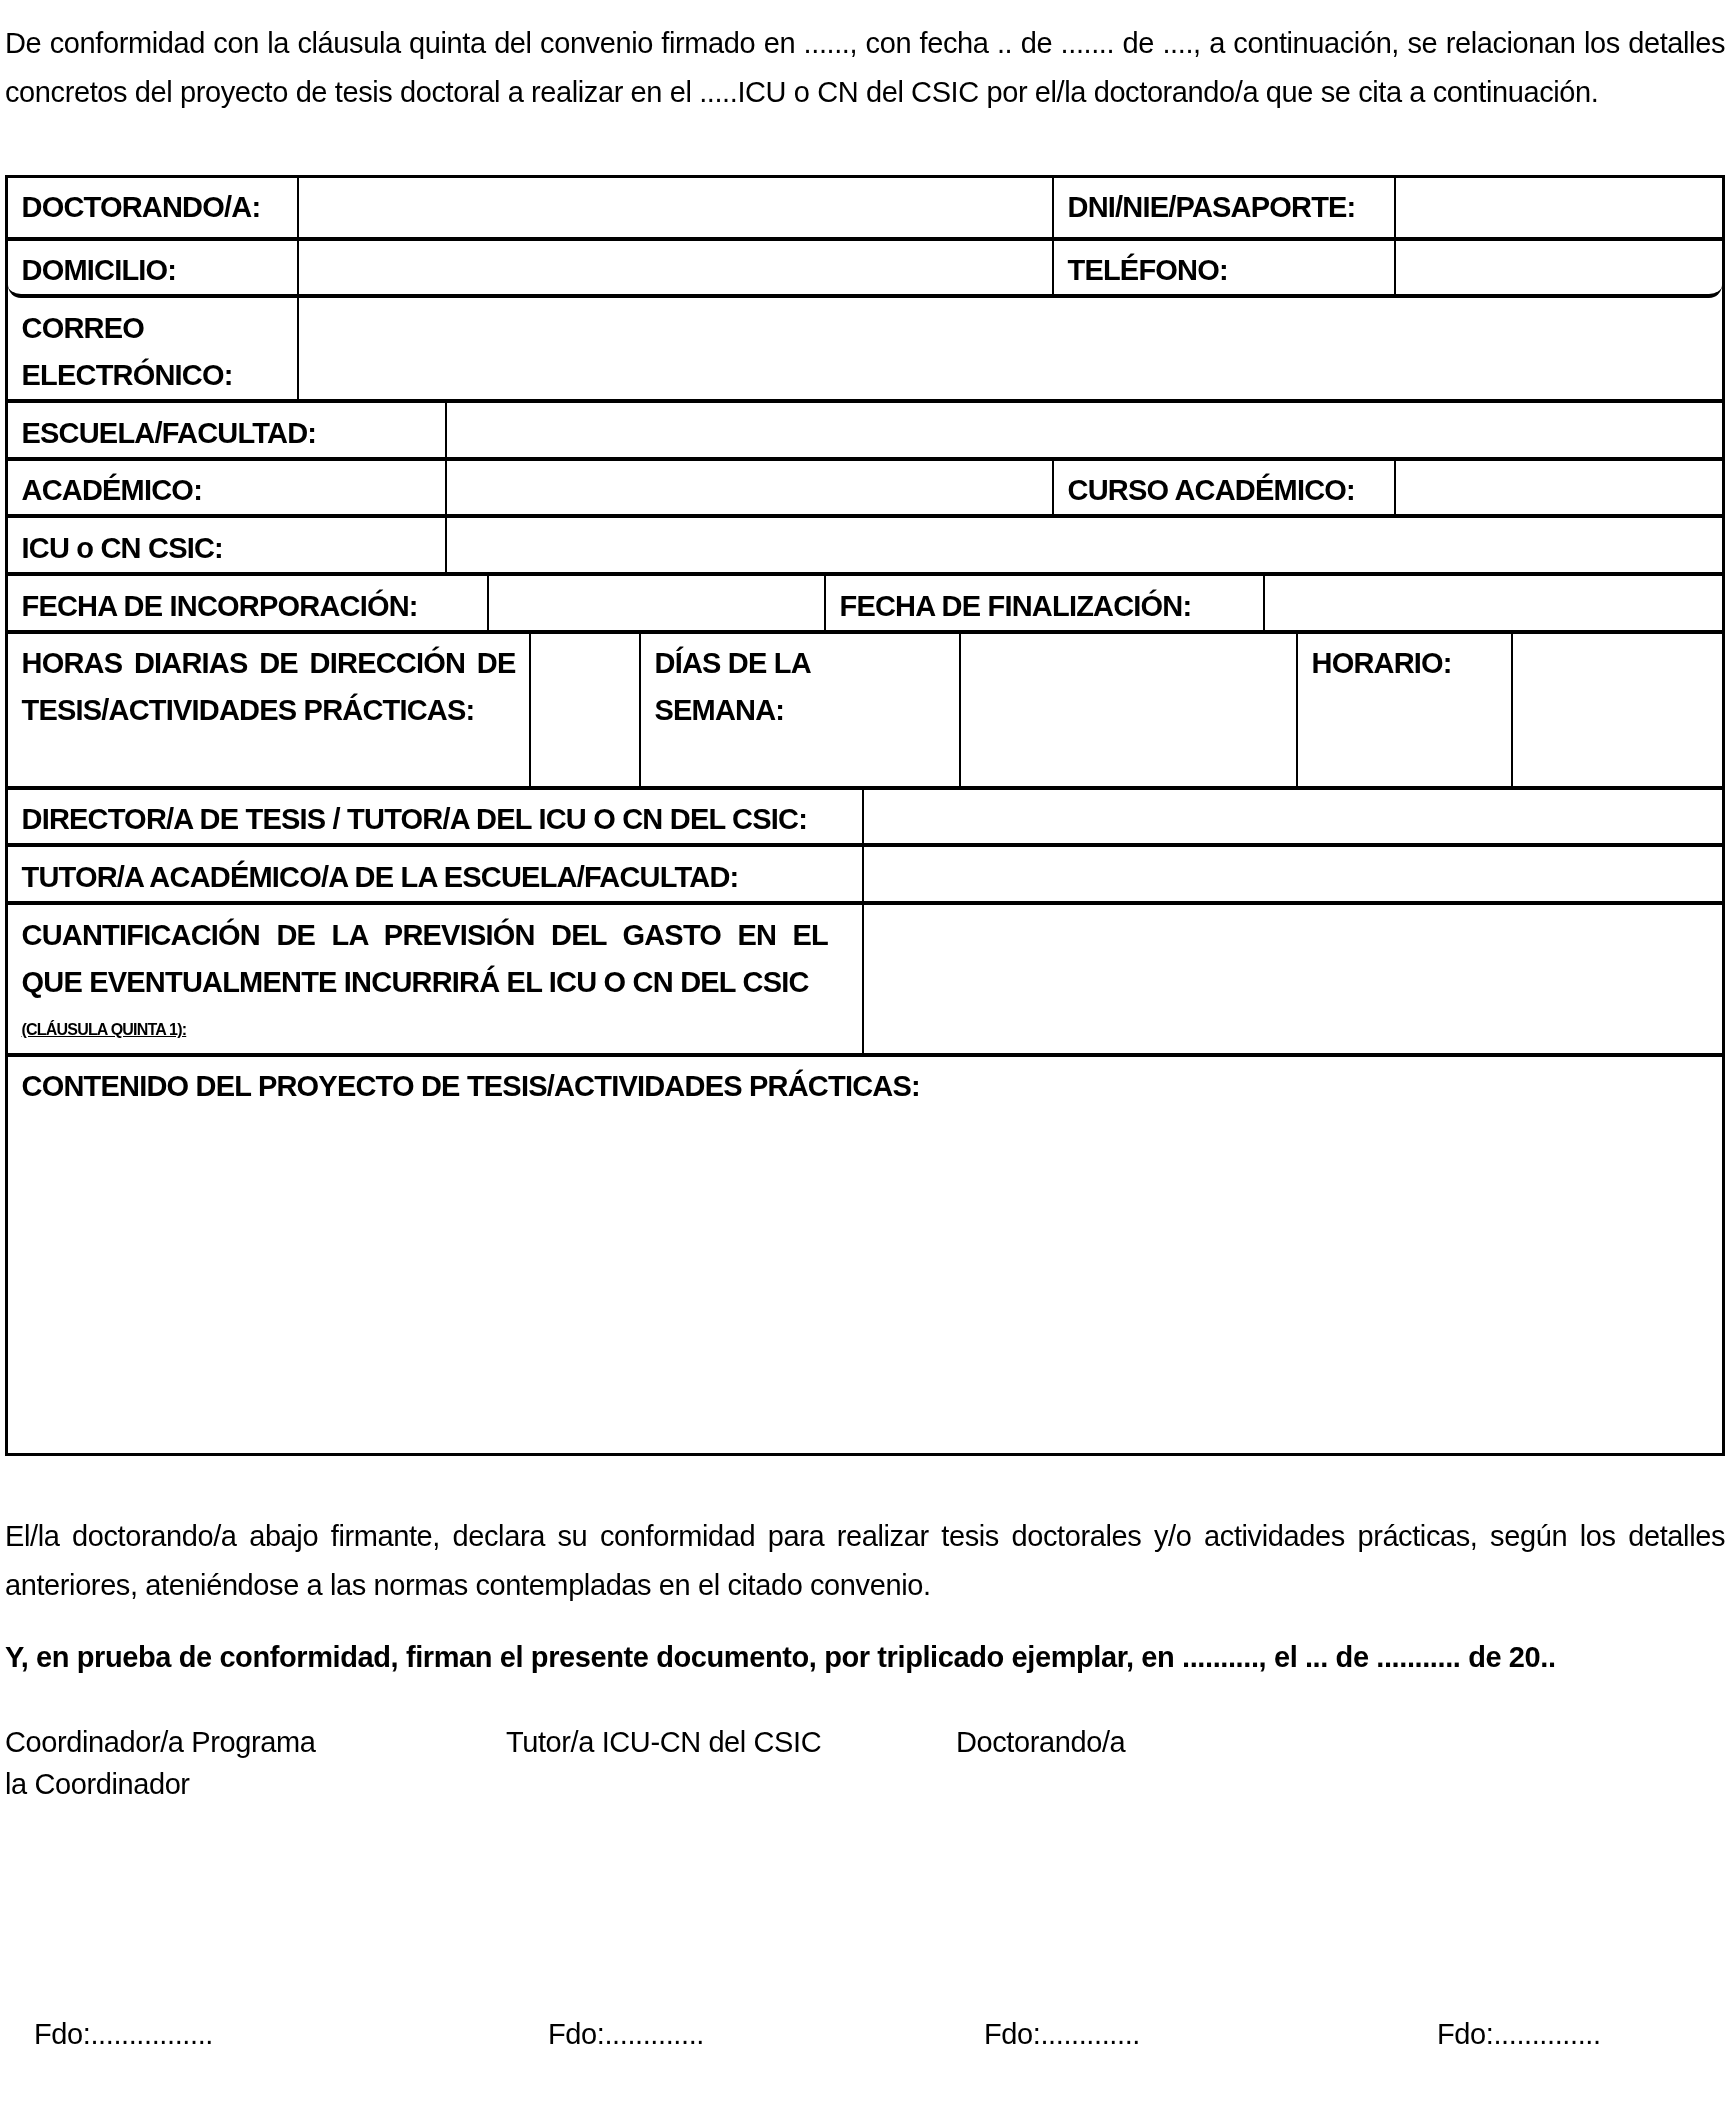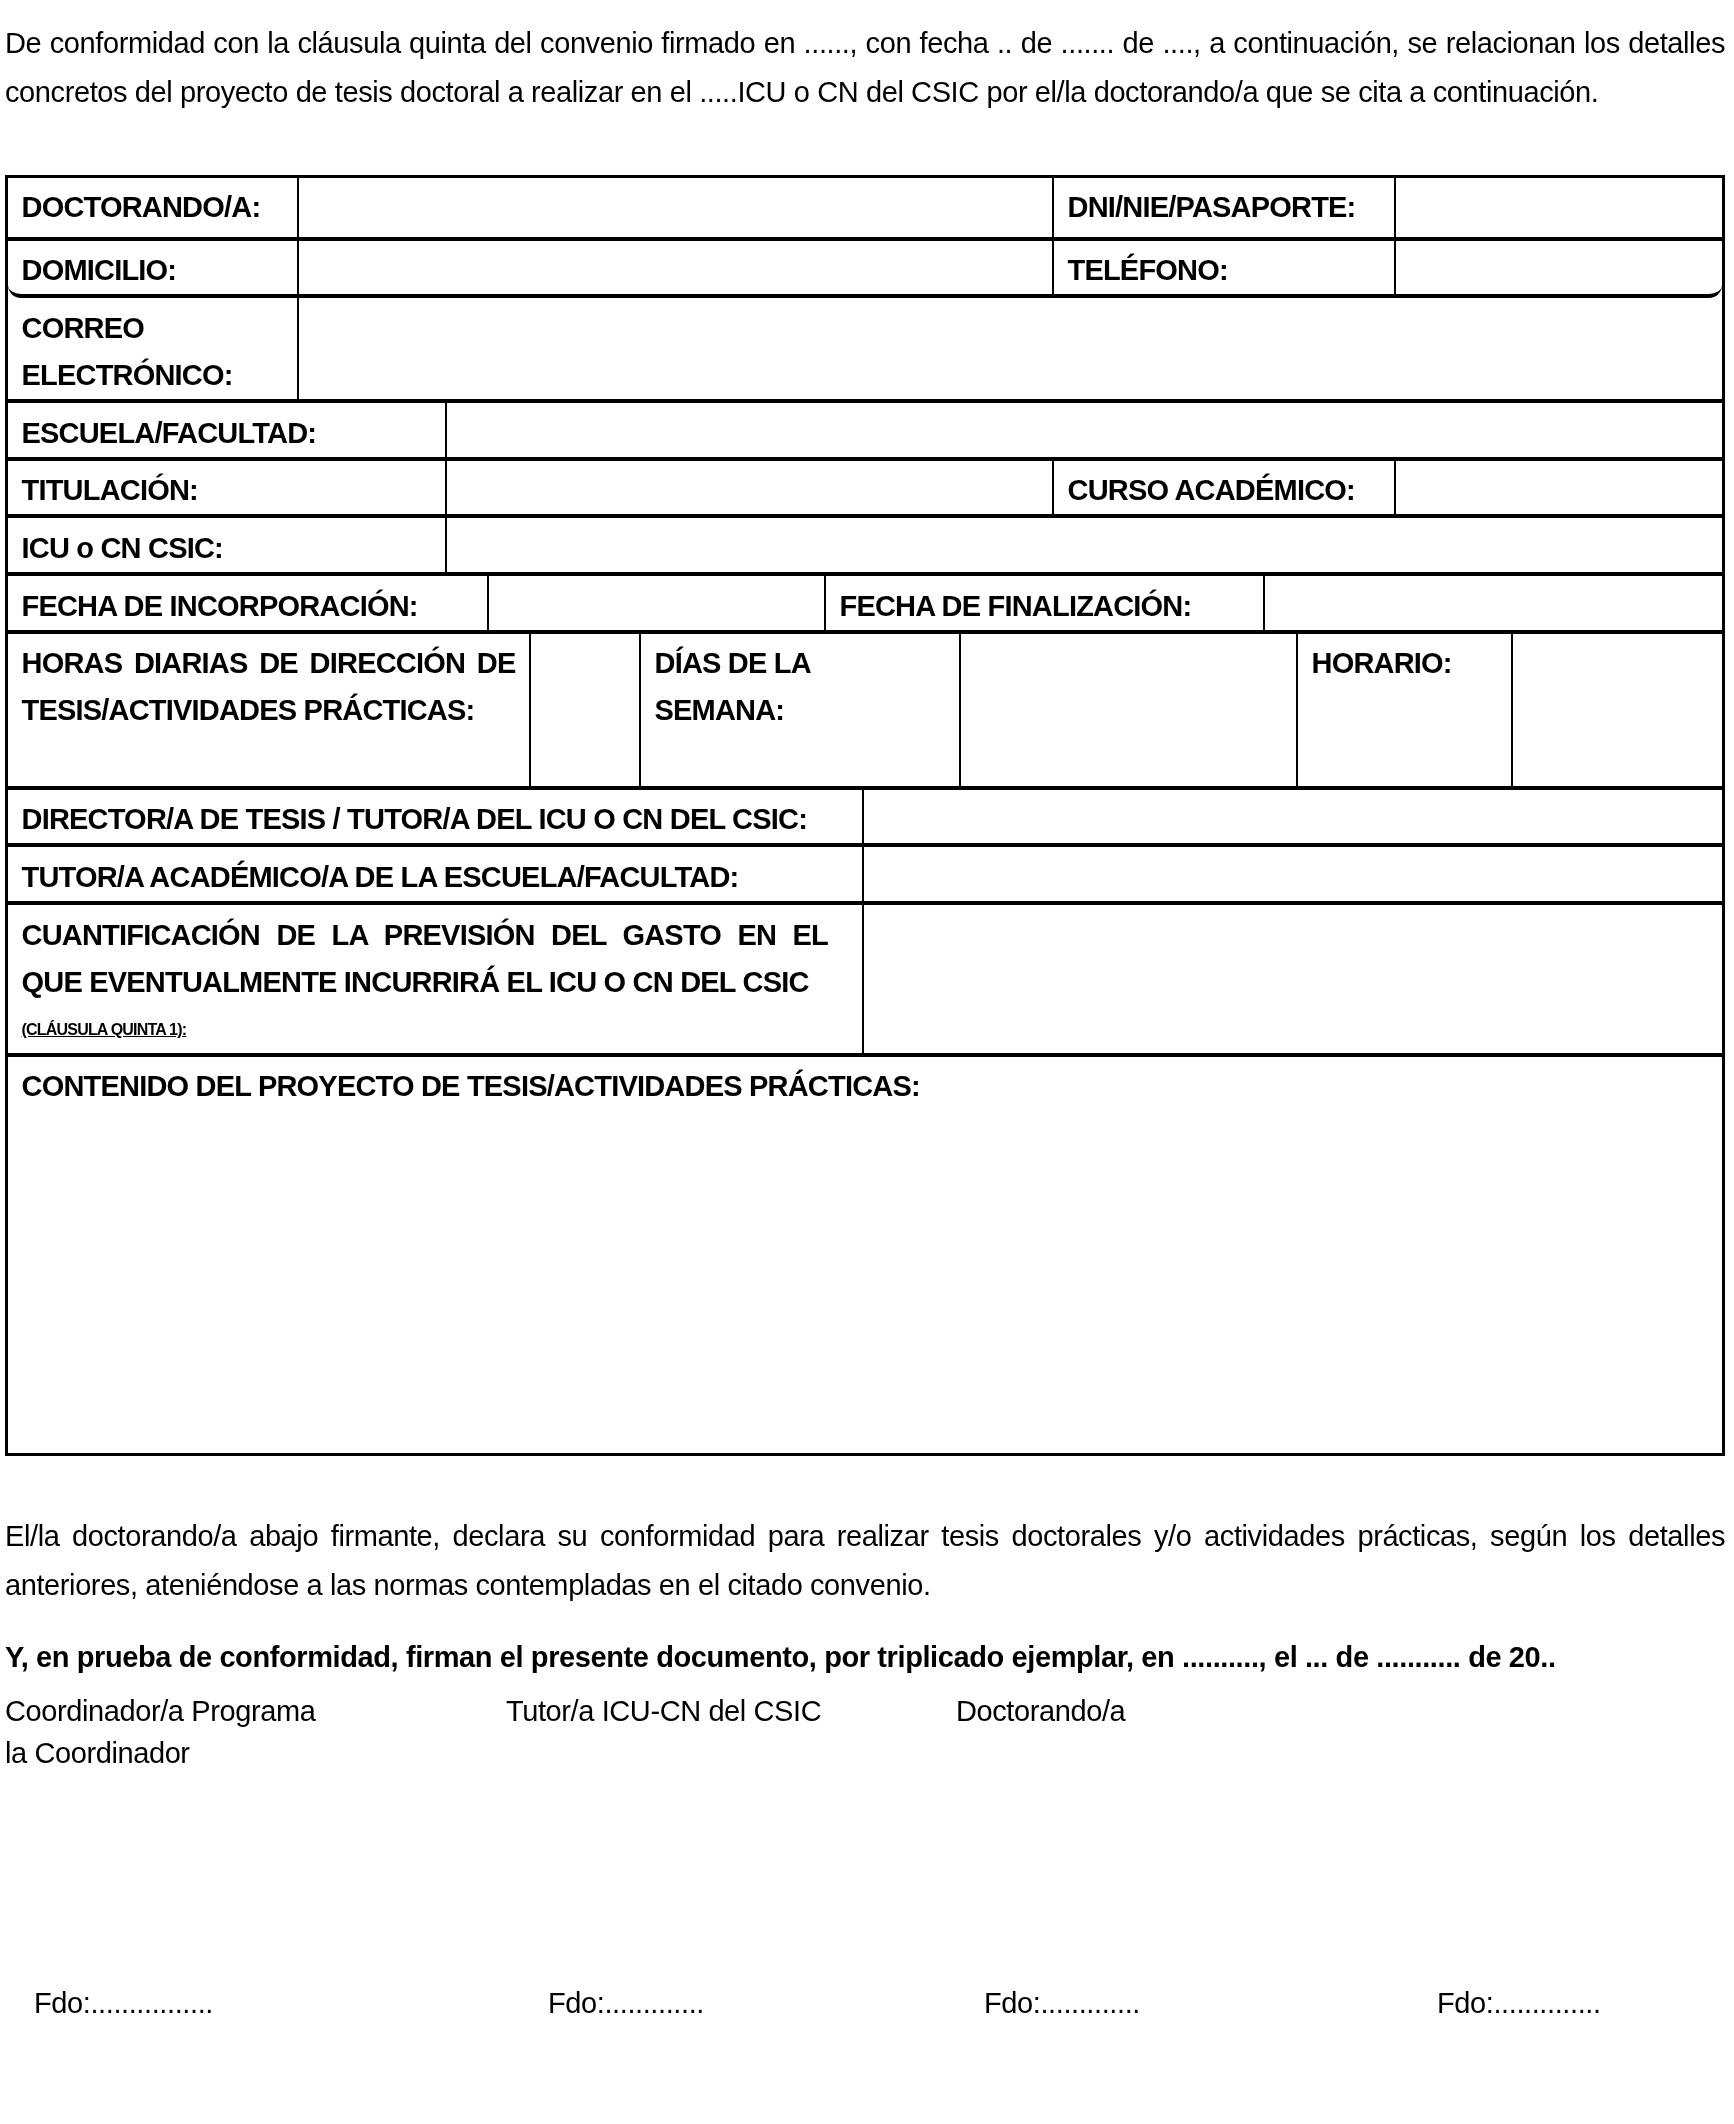--- a/index.html
+++ b/index.html
@@ -24,21 +24,21 @@
   .r6{grid-template-columns:439px 1fr;}              .r6 .cell{min-height:49px;}
   .r7{grid-template-columns:481px 337px 439px 1fr;}  .r7 .cell{min-height:51px;}
   .r8{grid-template-columns:523px 110px 320px 337px 215px 1fr;} .r8 .cell{min-height:152px;}
   .r9{grid-template-columns:856px 1fr;}             .r9 .cell{min-height:47px;}
   .r10{grid-template-columns:856px 1fr;gap:21px;}            .r10 .cell{min-height:51px;}
   .r11{grid-template-columns:856px 1fr;}            .r11 .cell{min-height:139px;padding-right:34px;}
   .r12{grid-template-columns:1fr;}                   .r12 .cell{min-height:396px;}
   
   .decl{margin-top:56px;}
   .signing{margin-top:23.6px;font-weight:bold;}
-  .sigrow{display:grid;grid-template-columns:501px 450px 270px 1fr;margin-top:8px;
+  .sigrow{display:grid;grid-template-columns:501px 450px 270px 1fr;margin-top:39px;
           font-size:29px;line-height:42px;letter-spacing:-0.4px;}
   .sig .l1,.sig .l2{display:block;}
   .sig-director .l1{text-align:justify;text-align-last:justify;}
   .sig-director .l2{text-align:center;}
   .fdorow{display:grid;grid-template-columns:514px 436px 453px 1fr;margin-top:213px;
           font-size:29px;letter-spacing:-0.4px;}
   .fdorow span{padding-left:29px;}
 </style>
 </head>
 <body>
@@ -67,21 +67,21 @@
       <div class="cell">CORREO ELECTRÓNICO:</div>
       <div class="cell value"></div>
     </div>
 
     <div class="trow r4">
       <div class="cell">ESCUELA/FACULTAD:</div>
       <div class="cell value"></div>
     </div>
 
     <div class="trow r5">
-      <div class="cell">TITULACIÓN:</div>
+      <div class="cell">ACADÉMICO:</div>
       <div class="cell value"></div>
       <div class="cell">CURSO ACADÉMICO:</div>
       <div class="cell value"></div>
     </div>
 
     <div class="trow r6">
       <div class="cell">ICU o CN CSIC:</div>
       <div class="cell value"></div>
     </div>
 

